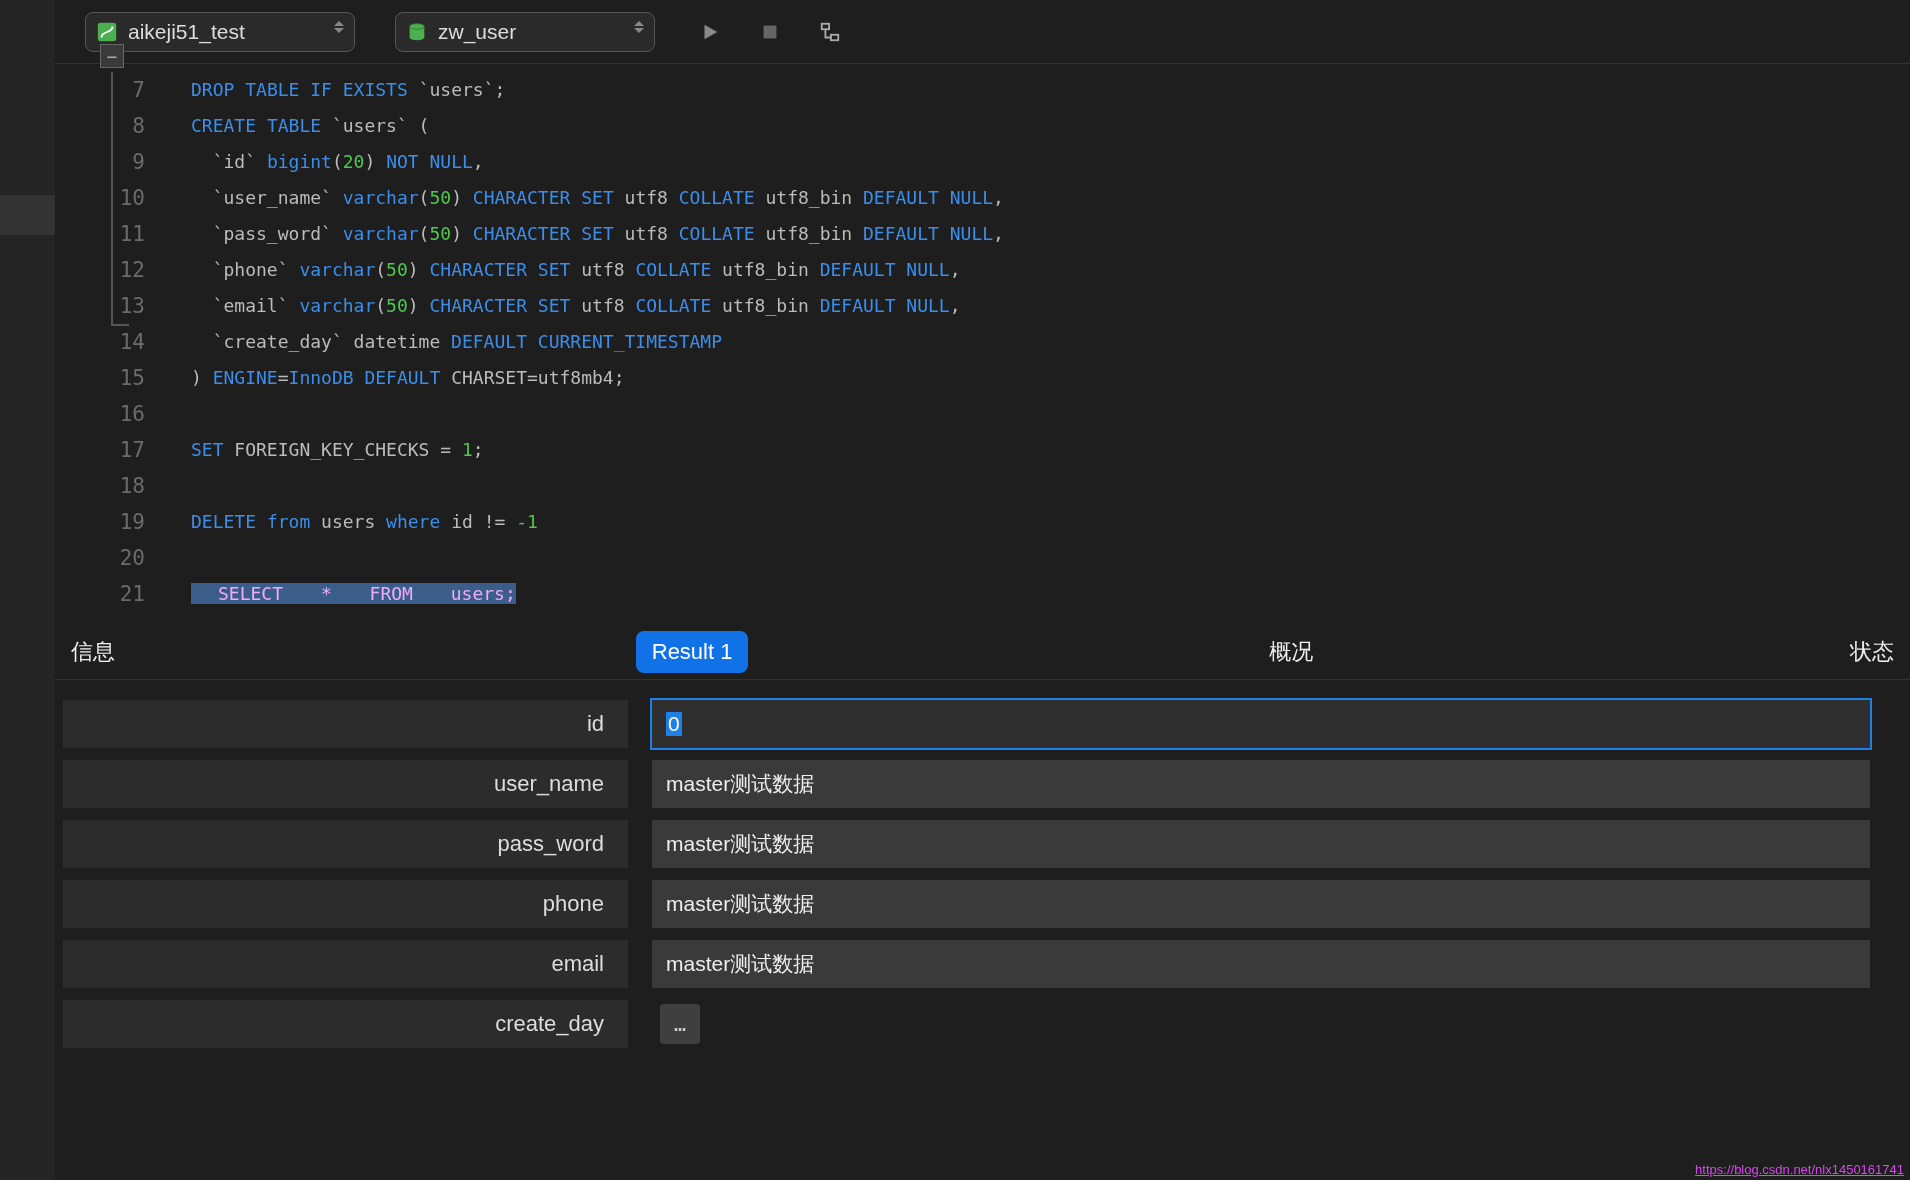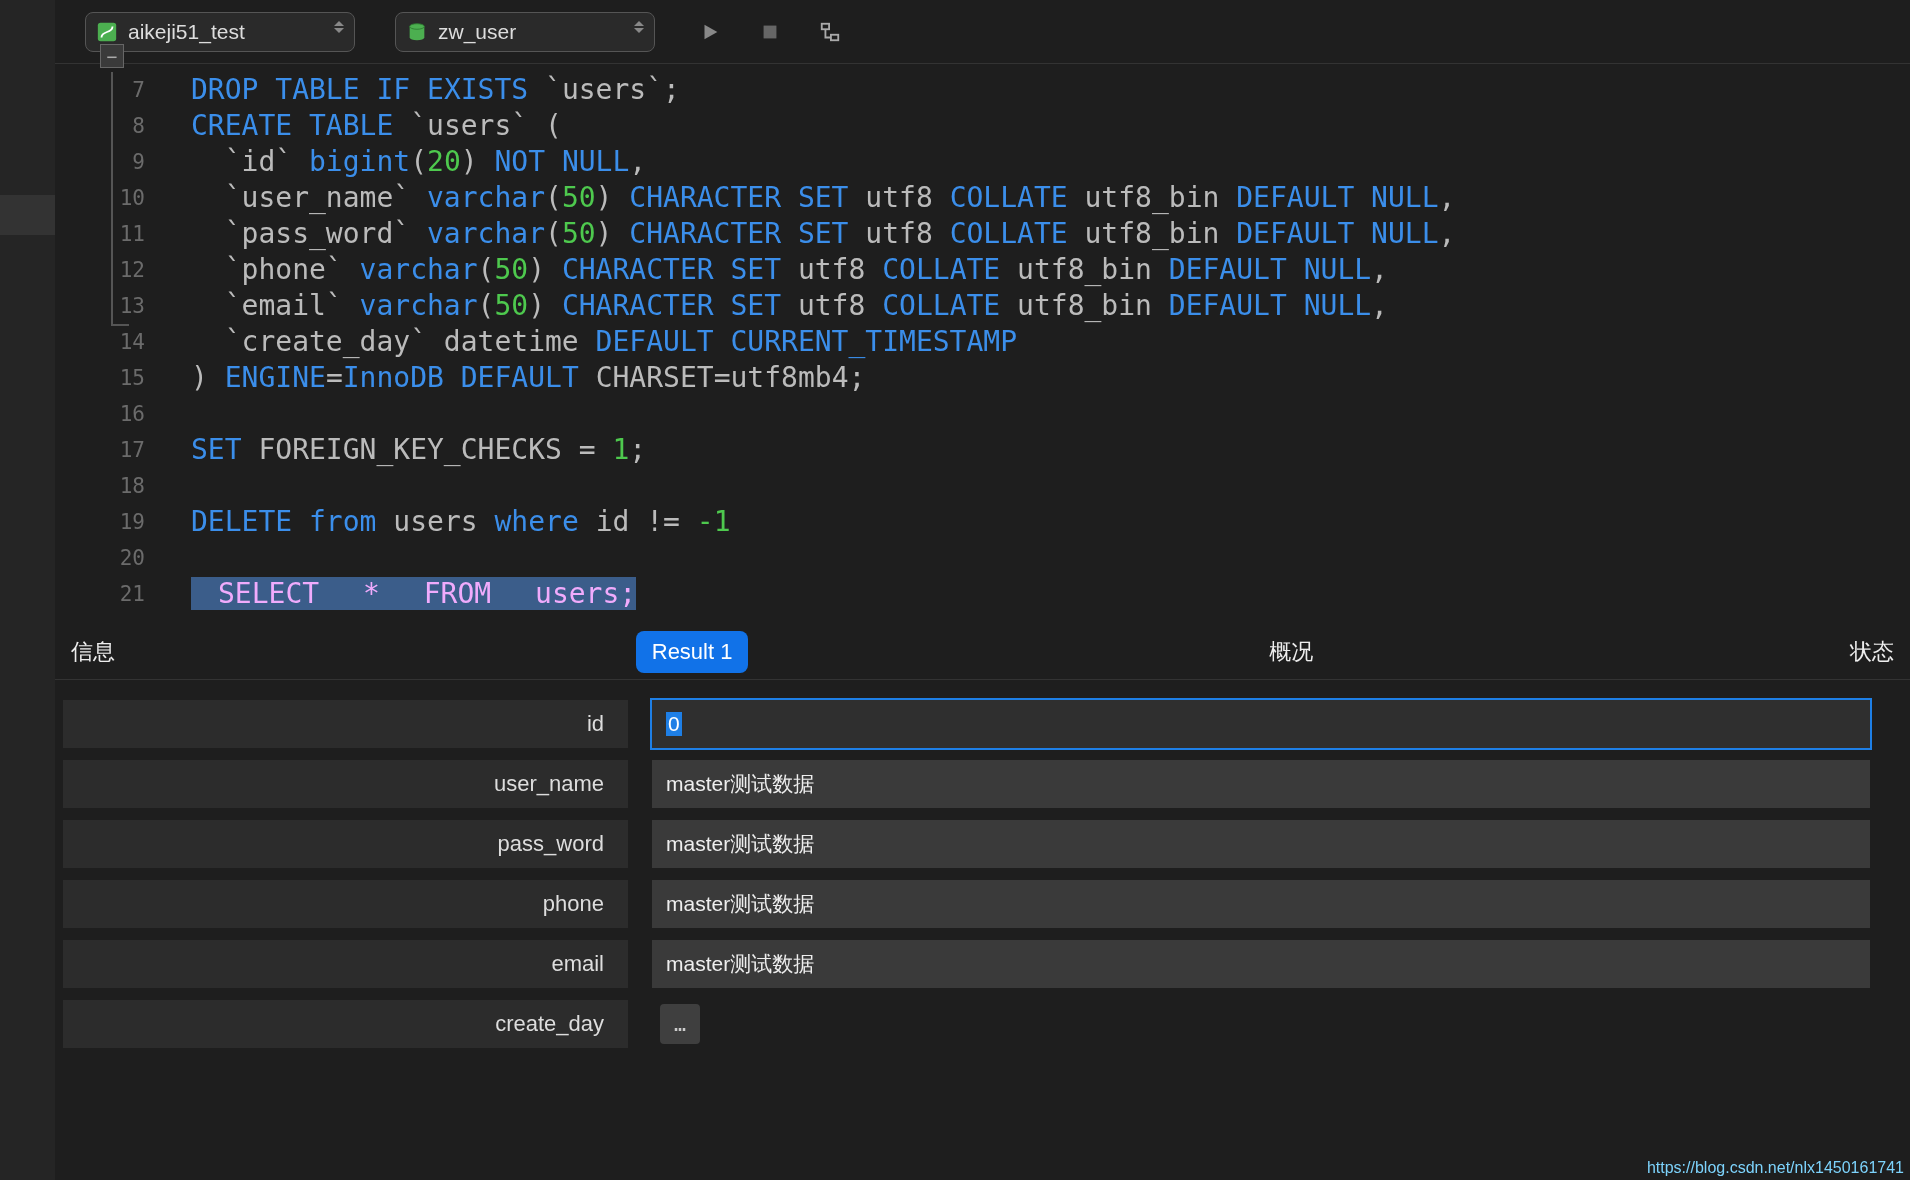--- a/index.html
+++ b/index.html
@@ -27,21 +27,21 @@
   .tool-btn { width:30px; height:30px; display:flex; align-items:center; justify-content:center; color:#777;}
   .tool-btn svg{width:22px;height:22px;}
 
   
   .editor { display:flex; flex:0 0 auto; height:560px; overflow:hidden;}
   .gutter { width:100px; text-align:right; padding:8px 10px 0 0; color:#6b6b6b; font-size:21px; line-height:36px; position:relative;}
   .gutter-line{height:36px;}
   .fold-mark{position:absolute; left:100px; top:44px; width:24px; height:24px; background:#3a3a3a; border:1px solid #666; display:flex;align-items:center;justify-content:center; font-size:18px; color:#aaa;}
   .fold-guide{position:absolute; left:111px; top:72px; width:2px; height:252px; background:#555;}
   .fold-end{position:absolute; left:111px; top:324px; width:18px; height:2px; background:#555;}
-  .code { flex:1; padding:8px 0 0 36px; font-size:28px; line-height:36px; white-space:pre; position:relative;}
+  .code { flex:1; padding:8px 0 0 36px; font-size:18px; line-height:36px; white-space:pre; position:relative;}
   .code .line{height:36px;}
   .kw{color:#3b8eea;}
   .num{color:#4ec94e;}
   .ident{color:#bbb;}
   .hl-sel{background:#3b5d8a;}
   .hl-sel .kw,.hl-sel .ident{color:#f0abfc;padding-left:27px;}
 
   
   .result-tabs { height:56px; border-bottom:1px solid #333; display:flex; align-items:center; justify-content:space-between; gap:40px; font-family:-apple-system,'Helvetica Neue',Arial,sans-serif; font-size:22px;}
   .result-tabs .tab { color:#eee; padding:8px 16px; border-radius:8px; cursor:pointer;}
@@ -49,21 +49,21 @@
 
   
   .form-view { flex:1; padding:20px 40px 0 8px; }
   .form-row { display:flex; align-items:center; margin-bottom:12px; }
   .form-row .lbl { width:565px; padding-right:24px; color:#ddd; font-family:-apple-system,Arial,sans-serif; font-size:22px; background:#2c2c2c; height:48px; display:flex; align-items:center; justify-content:flex-end; margin-right:24px;}
   .form-row .val { flex:1; height:48px; background:#3a3a3a; color:#eee; padding:0 14px; display:flex; align-items:center; font-family:-apple-system,Arial,sans-serif; font-size:21px; }
   .form-row.active .val{ outline:2px solid #1e7fe6; background:#2f2f2f;}
   .form-row.active .sel{background:#1e7fe6;color:#fff;padding:0 2px;}
   .more-btn{width:40px;height:40px;background:#3f3f3f;display:flex;align-items:center;justify-content:center;color:#ccc;margin-left:8px;border-radius:4px;font-size:20px;}
 
-  .watermark { position:absolute; right:6px; bottom:3px; color:#7dd3fc; font-size:16px; font-family:Arial,sans-serif;}
+  .watermark { position:absolute; right:6px; bottom:3px; color:#d946ef; font-size:13px; font-family:Arial,sans-serif;text-decoration:underline;}
 </style>
 </head>
 <body>
 
 <div class="sidebar-stub">
   <div class="active-tab"></div>
 </div>
 
 <div class="main">
 

